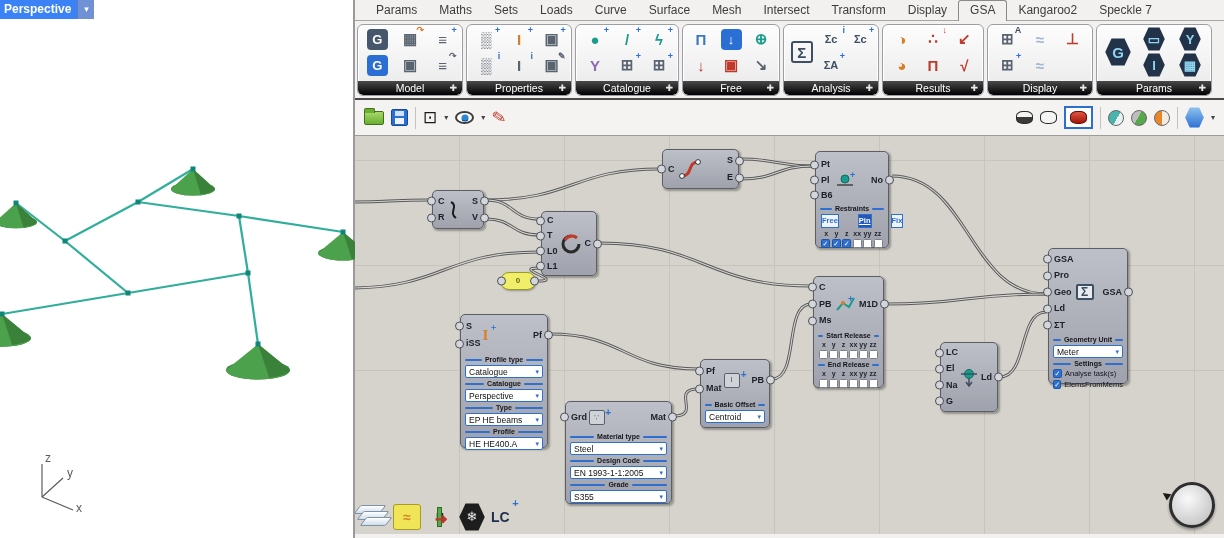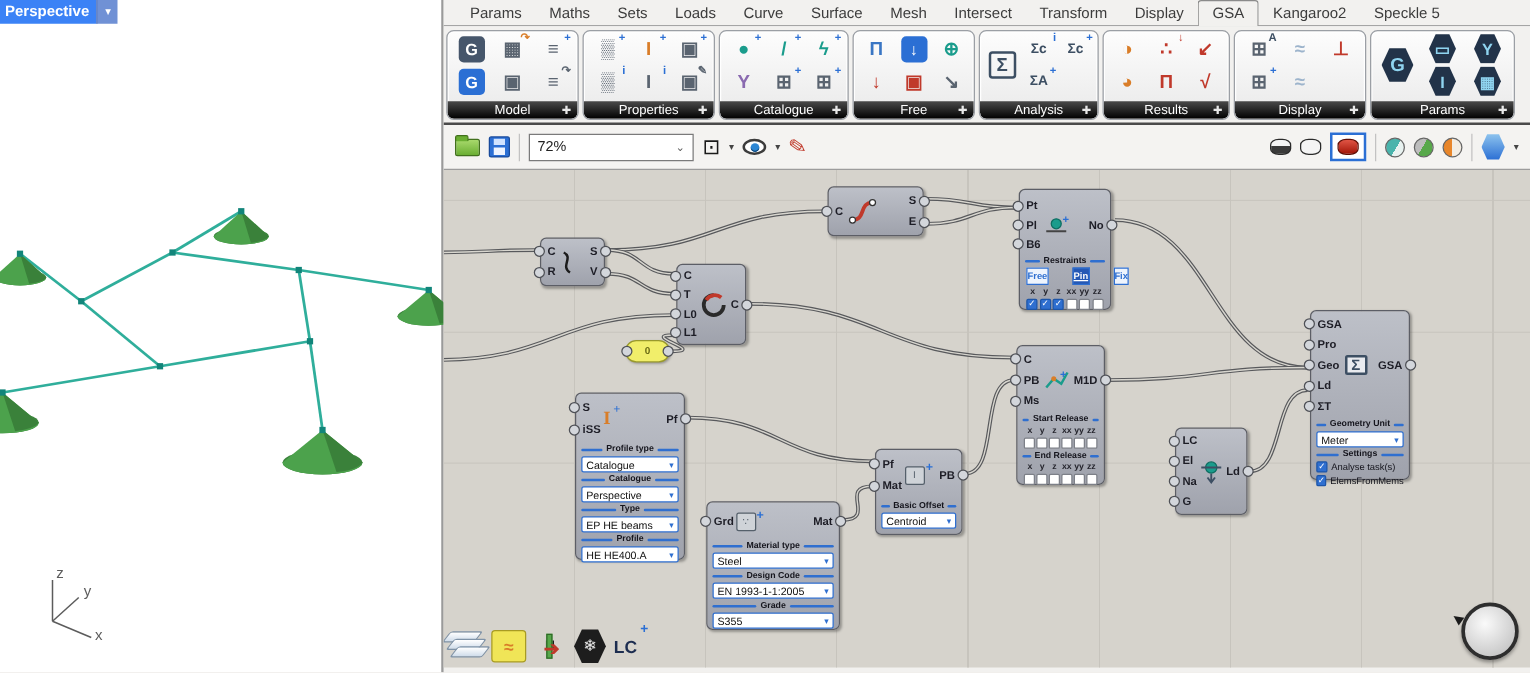--- a/index.html
+++ b/index.html
@@ -186,21 +186,21 @@
         <div class="mtab">Sets</div>
         <div class="mtab">Loads</div>
         <div class="mtab">Curve</div>
         <div class="mtab">Surface</div>
         <div class="mtab">Mesh</div>
         <div class="mtab">Intersect</div>
         <div class="mtab">Transform</div>
         <div class="mtab">Display</div>
         <div class="mtab active">GSA</div>
         <div class="mtab">Kangaroo2</div>
-        <div class="mtab">Speckle 5</div>
+        <div class="mtab">Speckle 7</div>
       </div>
 
     <div id="ribbon">
         <div class="rgroup" style="width: 106px;">
           <div class="g-icons">
             <div class="ric bg" style="color: rgb(255, 255, 255); background: rgb(70, 86, 107);">G</div>
             <div class="ric" style="color: rgb(90, 100, 112);">▦<span class="sup" style="color: rgb(217, 125, 40);">↷</span></div>
             <div class="ric" style="color: rgb(90, 100, 112);">≡<span class="sup" style="color: rgb(43, 111, 212);">+</span></div>
             <div class="ric bg" style="color: rgb(255, 255, 255); background: rgb(43, 111, 212);">G</div>
             <div class="ric" style="color: rgb(90, 100, 112);">▣</div>
@@ -304,24 +304,20 @@
             <span>Params</span>
             <span class="plus">✚</span>
           </div>
         </div>
       </div>
 
     <div id="ghtoolbar">
       <span class="i-folder"></span>
       <span class="i-floppy"></span>
       <span class="tsep"></span>
-      <div class="zoombox">
-        <span>72%</span>
-        <span class="chev">⌄</span>
-      </div>
       <span class="i-extent">⊡</span>
       <span class="chev-s">▾</span>
       <span class="i-eye"></span>
       <span class="chev-s">▾</span>
       <span class="i-pen">✎</span>
       <span class="spacer"></span>
       <span class="cyl half"></span>
       <span class="cyl"></span>
       <span class="selbox">
           <span class="cyl red"></span>

